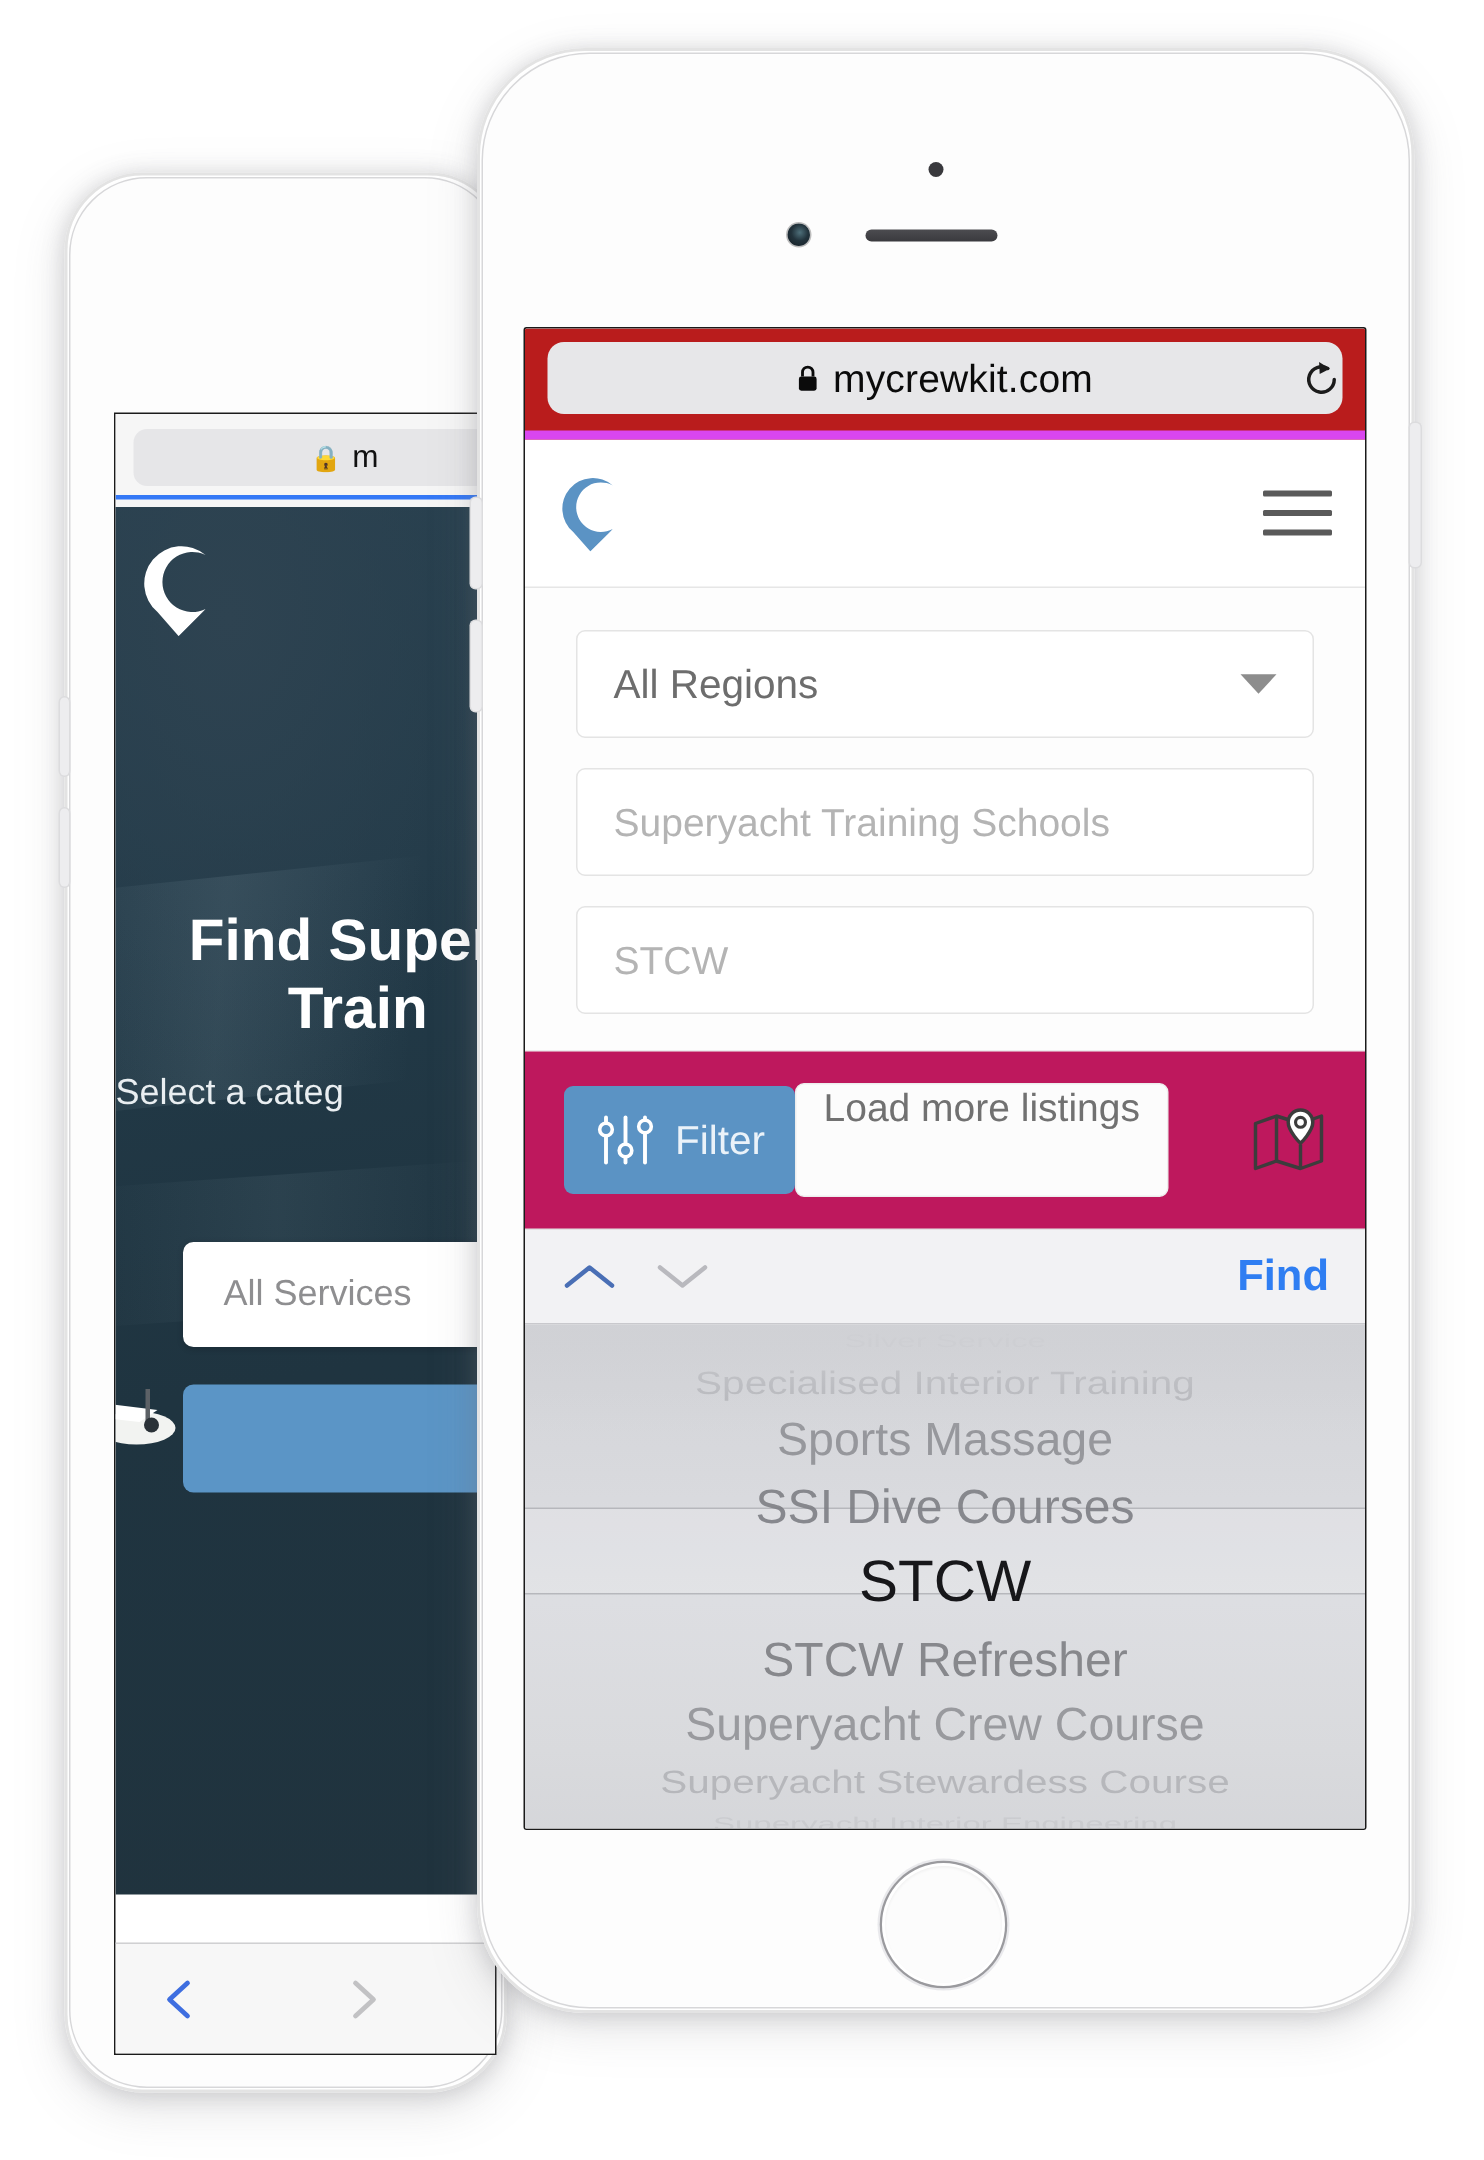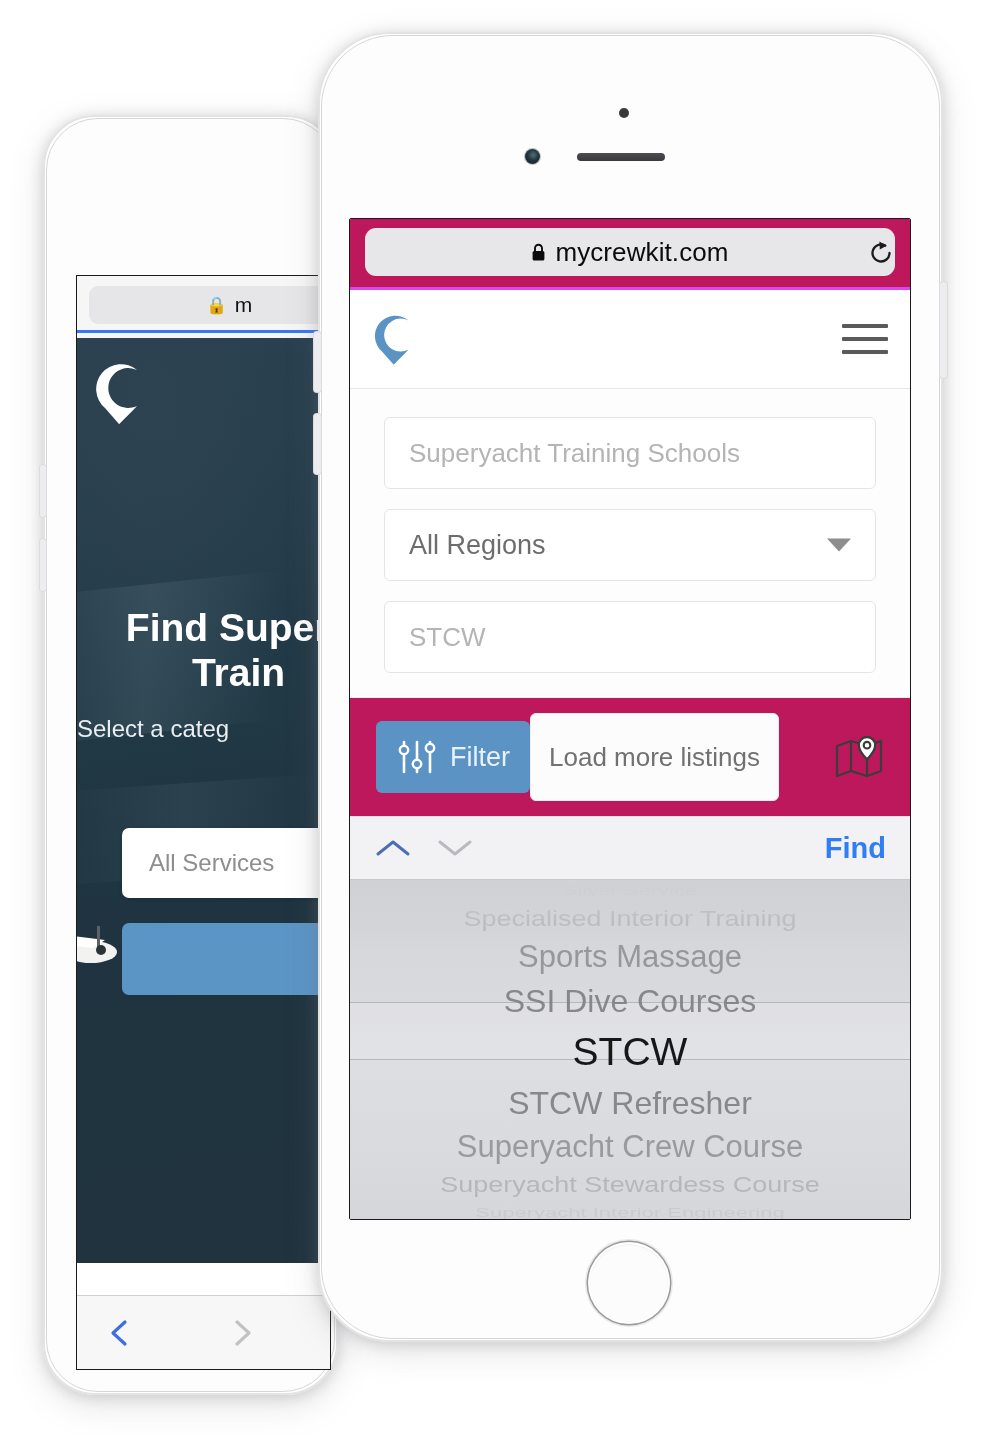--- a/index.html
+++ b/index.html
@@ -102,21 +102,21 @@
   .lp-chev.fwd{margin-left:92px;}
 
   
   #phone-front{
     left:318px;top:32px;width:625px;height:1310px;border-radius:72px;
     z-index:5;
   }
   #phone-front .screen{left:31px;top:186px;width:562px;height:1002px;border-radius:2px;}
 
   
-  .sf-urlbar{height:68px;background:#be185d;position:relative;border-bottom:3px solid #d946ef;}
+  .sf-urlbar{height:68px;background:#b91c1c;position:relative;border-bottom:6px solid #d946ef;}
   .sf-pill{position:absolute;left:15px;top:9px;right:15px;height:48px;background:#e7e7e9;
     border-radius:11px;display:flex;align-items:center;justify-content:center;gap:9px;}
   .sf-lock{width:15px;height:19px;position:relative;display:inline-block;}
   .sf-url{font-size:26px;color:#0b0b0b;letter-spacing:.1px;}
   .sf-reload{position:absolute;right:14px;top:50%;transform:translateY(-50%);
     width:30px;height:30px;}
 
   
   .site-header{height:98px;background:#fff;border-bottom:1px solid #e6e6e6;
     display:flex;align-items:center;justify-content:space-between;padding:0 22px;}
@@ -137,22 +137,22 @@
     border-top:13px solid #8d8d8d;}
 
   
   .actions{height:118px;background:#be185d;display:flex;align-items:center;
     padding:0 26px;border-bottom:1px solid #e2e2e2;}
   .btn-filter{height:72px;min-width:152px;background:#5b93c4;border-radius:6px;
     display:flex;align-items:center;justify-content:center;gap:12px;padding:0 20px;
     box-sizing:border-box;}
   .btn-filter .lbl{color:#eaf2f9;font-size:27px;}
   .sliders{width:42px;height:40px;}
-  .btn-load{height:88px;background:#fcfcfc;border:1px solid #ededed;border-radius:6px;
-    display:flex;align-items:center;padding:0 18px;box-sizing:border-box;}
+  .btn-load{height:76px;background:#fcfcfc;border:1px solid #ededed;border-radius:6px;
+    display:flex;padding:0 18px;box-sizing:border-box;}
   .btn-load .lbl{color:#717171;font-size:26px;white-space:nowrap;}
   .map-btn{margin-left:auto;width:50px;height:44px;}
 
   
   .picker-bar{height:62px;background:#f2f2f4;border-bottom:1px solid #c9c9cd;
     display:flex;align-items:center;padding:0 24px;}
   .pk-chev{width:38px;height:22px;}
   .pk-chev.down{margin-left:24px;}
   .pk-done{margin-left:auto;color:#2f7ef2;font-size:29px;font-weight:bold;}
 
@@ -279,25 +279,25 @@
       </svg>
       <div class="burger">
         <i></i>
         <i></i>
         <i></i>
       </div>
     </div>
 
     <div class="search-area">
       <div class="field">
-        <span class="ph">Superyacht Training Schools</span>
-      </div>
-      <div class="field">
         <span class="val">All Regions</span>
         <span class="caret-down"></span>
+      </div>
+      <div class="field">
+        <span class="ph">Superyacht Training Schools</span>
       </div>
       <div class="field">
         <span class="ph">STCW</span>
       </div>
     </div>
 
     <div class="actions">
       <div class="btn-filter">
         <svg class="sliders" viewBox="0 0 42 40">
           <g stroke="#ffffff" stroke-width="2.6" fill="none" stroke-linecap="round">

